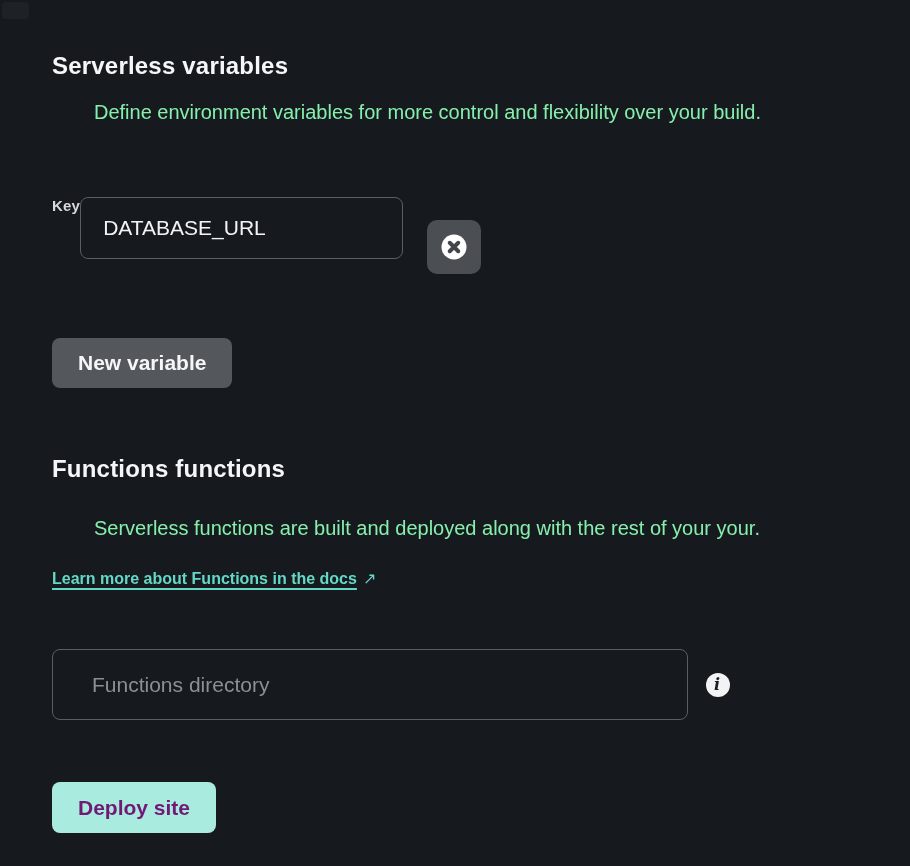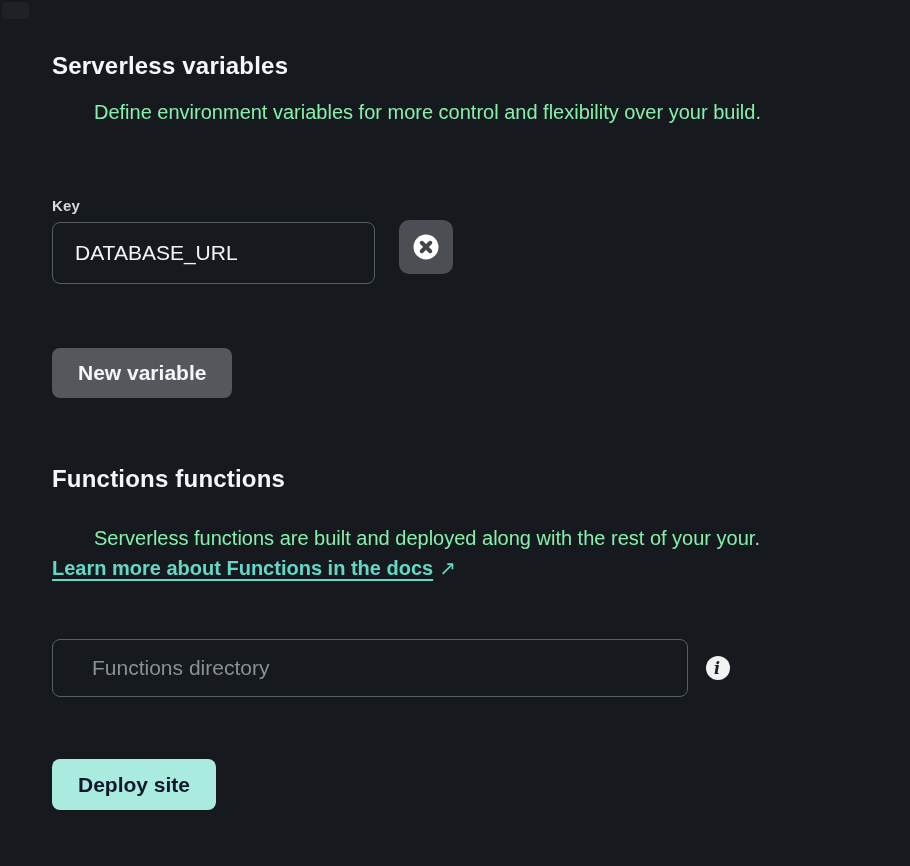--- a/index.html
+++ b/index.html
@@ -20,21 +20,21 @@
   h2.section-title {
     font-size: 24px; font-weight: 700; line-height: 27px;
     color: #f5f6f8; letter-spacing: 0.2px;
   }
   .env-title { margin-top: 52px; }
   .section-desc {
     font-size: 20px; line-height: 26px; color: #86efac;
     margin-top: 20px; font-weight: 400; margin-left: 42px;
   }
   .fields-row { margin-top: 72px; display: flex; align-items: flex-start; }
-  .field-group { display: flex; flex-direction: column; justify-content: center; }
+  .field-group { display: flex; flex-direction: row; justify-content: center; }
   .field-group + .field-group { margin-left: 25px; }
   .field-label {
     font-size: 15px; font-weight: 700; line-height: 17px;
     color: #d7d9db; margin-bottom: 8px; letter-spacing: 0.2px;
   }
   .text-input {
     width: 323px; height: 62px;
     background: transparent;
     border: 1px solid #595e63;
     border-radius: 8px;
@@ -84,46 +84,46 @@
     cursor: pointer;
     display: inline-flex; align-items: center; justify-content: center;
   }
   .new-variable-btn {
     margin-top: 64px;
     height: 50px; padding: 16px 26px;
     background: #54585c; color: #f5f6f8;
   }
   .fn-title { margin-top: 67px; }
   .fn-desc { margin-top: 33px; line-height: 27px; }
-  .docs-link-line { margin-top: 4px; font-size: 20px; line-height: 25px; }
+  .docs-link-line { margin-top: 24px; font-size: 16px; line-height: 25px; }
   .docs-link {
     color: #63d8c7; font-weight: 700;
     text-decoration: underline;
     text-decoration-thickness: 2px;
     text-underline-offset: 4px;
     cursor: pointer;
   }
   .docs-link-arrow { color: #63d8c7; font-weight: 400; margin-left: 6px; text-decoration: none; display: inline-block; }
   .fn-input-row { margin-top: 58px; display: flex; align-items: center; }
-  .fn-input { width: 636px; height: 58px; padding-left: 39px; }
+  .fn-input { width: 636px; height: 71px; padding-left: 39px; }
   .info-icon {
     margin-left: 18px;
     width: 24px; height: 24px;
     background: #f2f3f4; border-radius: 50%;
     display: flex; align-items: center; justify-content: center;
     font-family: "DejaVu Serif", serif;
     font-style: italic; font-weight: 700;
     font-size: 16px; color: #1b1f24;
     user-select: none;
     padding-right: 2px;
   }
   .deploy-btn {
     margin-top: 62px;
     height: 51px; padding: 0 26px;
-    background: #a9ebdf; color: #0f172a;
+    background: #a9ebdf; color: #701a75;
   }
 </style>
 </head>
 <body>
 
 <div class="corner-artifact"></div>
 
 <div class="content">
 
   <h2 class="section-title env-title">Serverless variables</h2>

